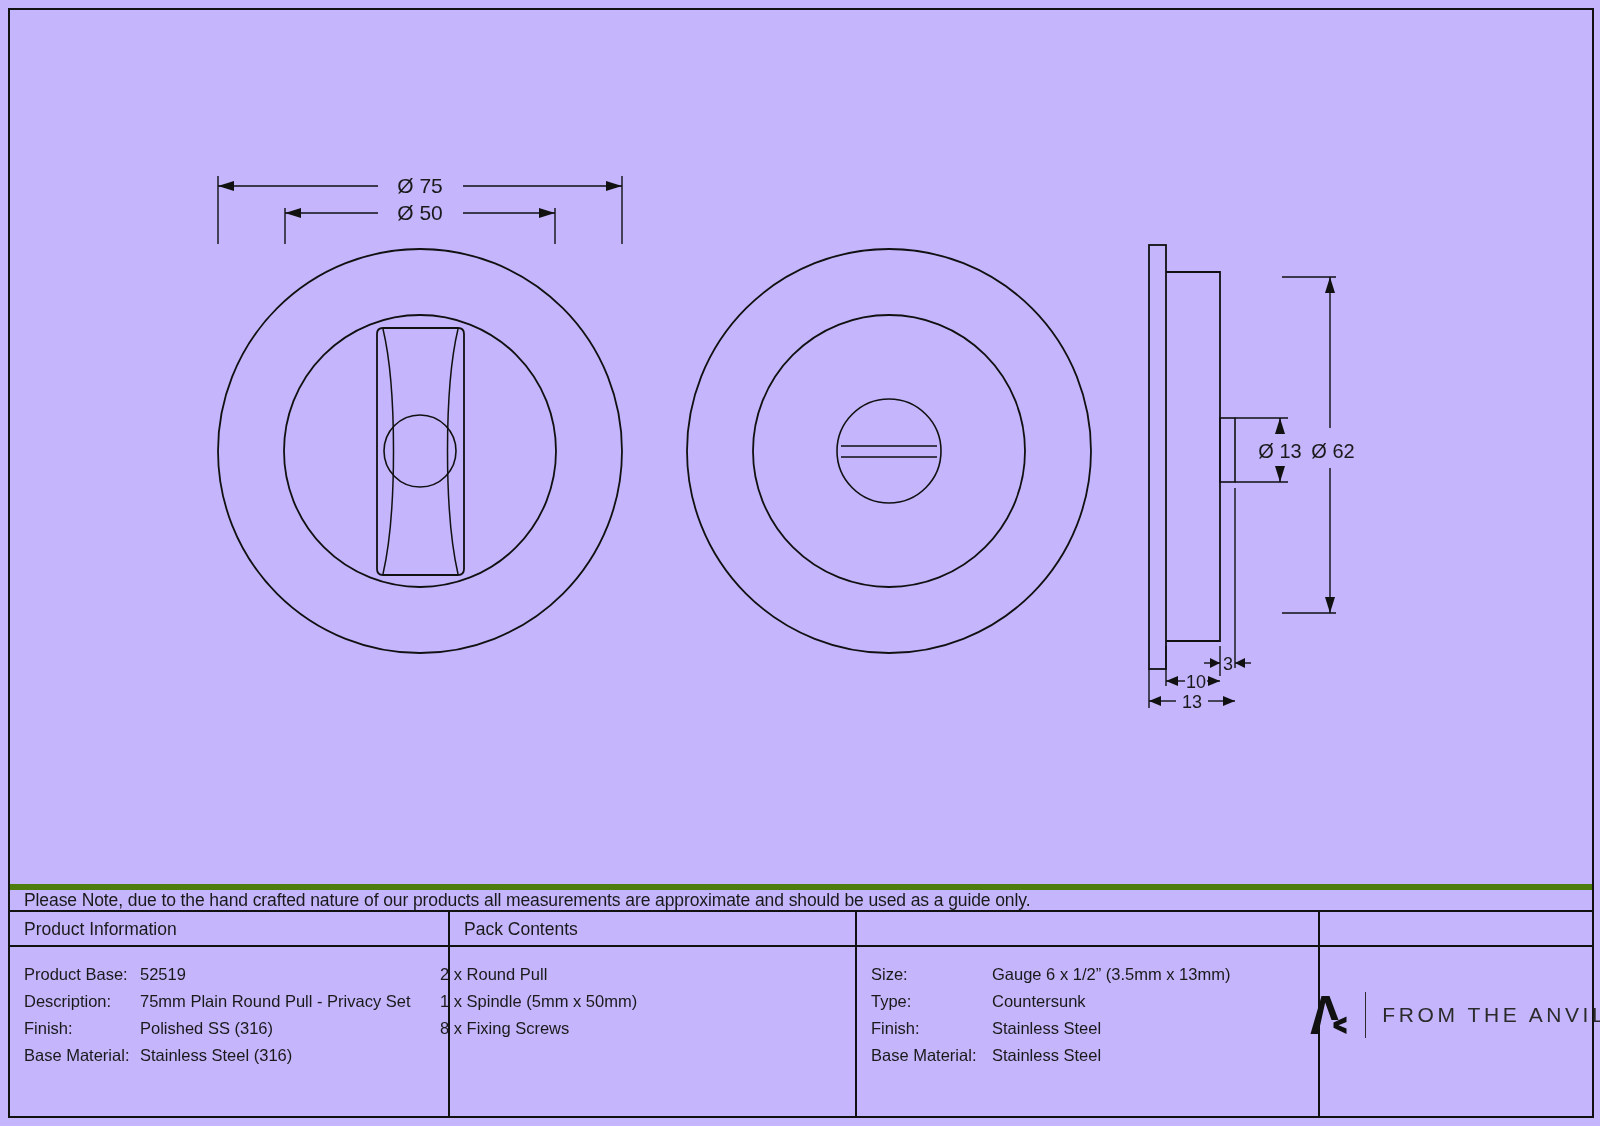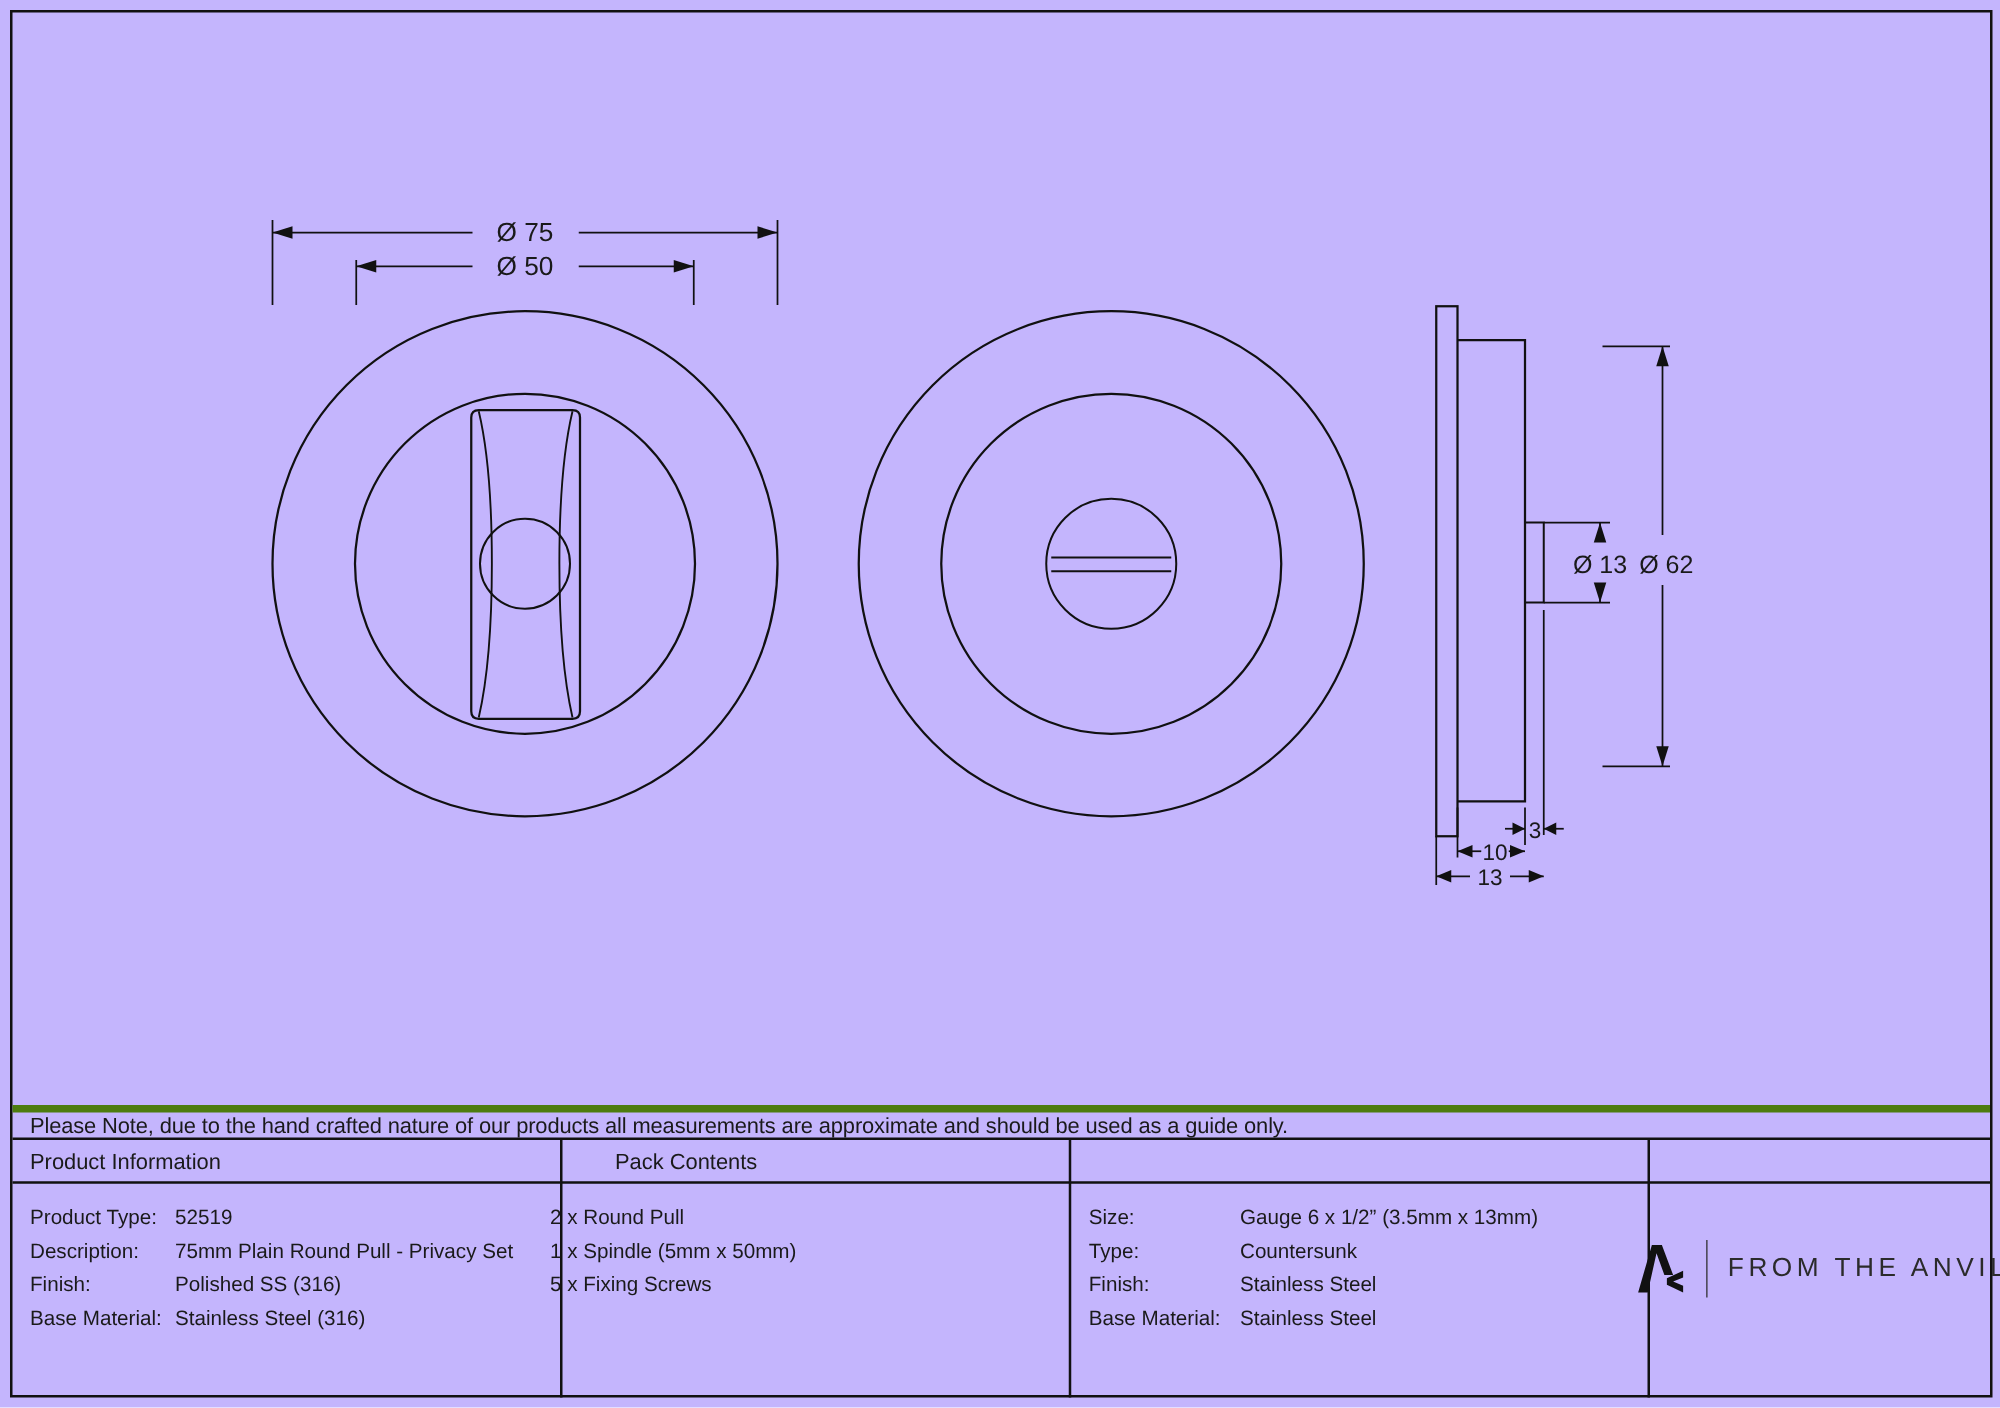--- a/index.html
+++ b/index.html
@@ -253,47 +253,47 @@
 
     <div class="hdr-row"></div>
 
     <div class="vdiv" style="left:438px;"></div>
     <div class="vdiv" style="left:845px;"></div>
     <div class="vdiv" style="left:1308px;"></div>
 
     <div class="hdr-cell" style="left:0px; width:528px;">
       <span>Product Information</span>
     </div>
-    <div class="hdr-cell" style="left:440px; width:405px;padding-left:28px;">
+    <div class="hdr-cell" style="left:440px; width:405px;">
       <span>Pack Contents</span>
     </div>
 
     <div class="body-cell" style="left:0px; width:438px;">
       <div class="kv">
-        <div class="k">Product Type:</div>
+        <div class="k">Product Base:</div>
         <div class="v">52519</div>
       </div>
       <div class="kv">
         <div class="k">Description:</div>
         <div class="v">75mm Plain Round Pull - Privacy Set</div>
       </div>
       <div class="kv">
         <div class="k">Finish:</div>
         <div class="v">Polished SS (316)</div>
       </div>
       <div class="kv">
         <div class="k">Base Material:</div>
         <div class="v">Stainless Steel (316)</div>
       </div>
     </div>
 
     <div class="body-cell" style="left:416px; width:405px;">
       <div class="plain">2 x Round Pull</div>
       <div class="plain">1 x Spindle (5mm x 50mm)</div>
-      <div class="plain">5 x Fixing Screws</div>
+      <div class="plain">8 x Fixing Screws</div>
     </div>
 
     <div class="body-cell" style="left:847px; width:461px;">
       <div class="kv kvwide">
         <div class="k">Size:</div>
         <div class="v">Gauge 6 x 1/2” (3.5mm x 13mm)</div>
       </div>
       <div class="kv kvwide">
         <div class="k">Type:</div>
         <div class="v">Countersunk</div>

